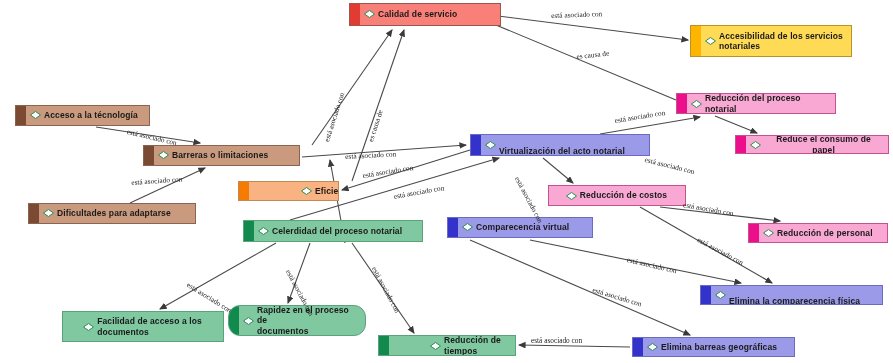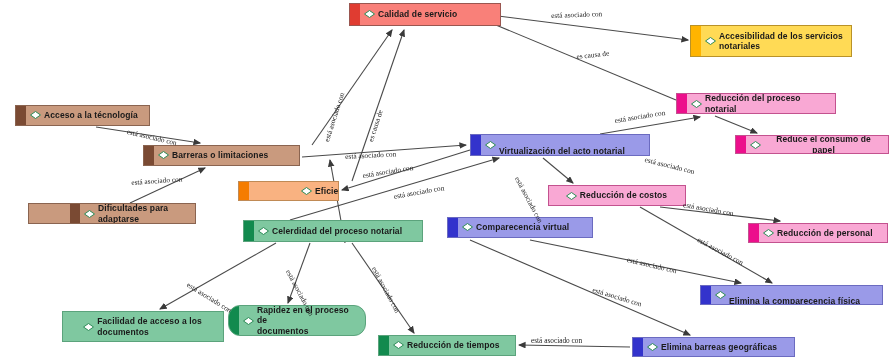--- a/index.html
+++ b/index.html
@@ -169,21 +169,21 @@
         <div class="tab" style="background: rgb(236, 15, 140);"></div>
         <div class="body">
           <span class="dia">
             <svg width="11" height="8" viewBox="0 0 11 8">
               <polygon points="5.5,0.5 10.5,4 5.5,7.5 0.5,4" fill="#ffffff" stroke="#2e8b57" stroke-width="1"></polygon>
             </svg>
           </span>
           <span class="lbl" style="color: rgb(26, 26, 26);">Reducción de costos</span>
         </div>
       </div>
-      <div class="node" style="left: 28px; top: 203px; width: 168px; height: 21px; background: rgb(201, 154, 126); border-color: rgb(138, 100, 80); padding-left: 41px;">
+      <div class="node" style="left: 28px; top: 203px; width: 168px; height: 21px; background: rgb(201, 154, 126); border-color: rgb(138, 100, 80);">
         <div class="tab" style="background: rgb(122, 74, 51);"></div>
         <div class="body">
           <span class="dia">
             <svg width="11" height="8" viewBox="0 0 11 8">
               <polygon points="5.5,0.5 10.5,4 5.5,7.5 0.5,4" fill="#ffffff" stroke="#2e8b57" stroke-width="1"></polygon>
             </svg>
           </span>
           <span class="lbl" style="color: rgb(26, 26, 26);">Dificultades para adaptarse</span>
         </div>
       </div>
@@ -248,21 +248,21 @@
         <div class="body">
           <span class="dia">
             <svg width="11" height="8" viewBox="0 0 11 8">
               <polygon points="5.5,0.5 10.5,4 5.5,7.5 0.5,4" fill="#ffffff" stroke="#2e8b57" stroke-width="1"></polygon>
             </svg>
           </span>
           <span class="lbl" style="color: rgb(26, 26, 26);">Rapidez en el proceso de
 documentos</span>
         </div>
       </div>
-      <div class="node" style="left: 378px; top: 335px; width: 138px; height: 21px; background: rgb(127, 200, 160); border-color: rgb(91, 163, 124);">
+      <div class="node" style="left: 378px; top: 335px; width: 138px; height: 21px; background: rgb(127, 200, 160); border-color: rgb(91, 163, 124); gap: 37px;">
         <div class="tab" style="background: rgb(18, 138, 78);"></div>
         <div class="body">
           <span class="dia">
             <svg width="11" height="8" viewBox="0 0 11 8">
               <polygon points="5.5,0.5 10.5,4 5.5,7.5 0.5,4" fill="#ffffff" stroke="#2e8b57" stroke-width="1"></polygon>
             </svg>
           </span>
           <span class="lbl" style="color: rgb(26, 26, 26);">Reducción de tiempos</span>
         </div>
       </div>

